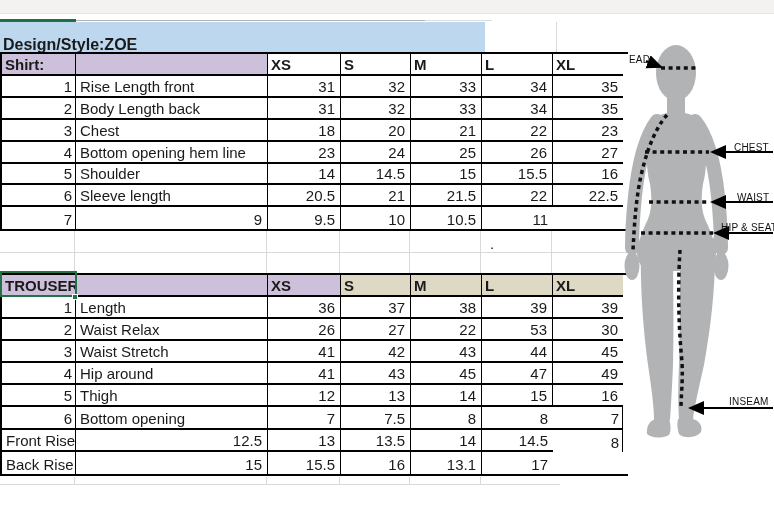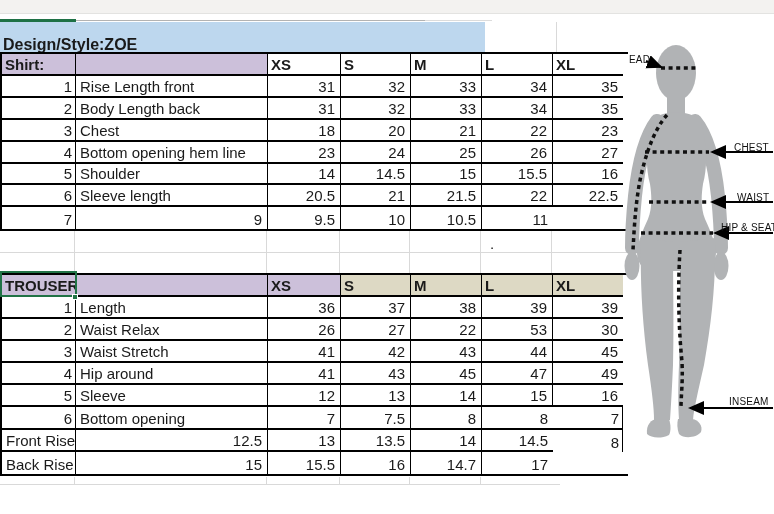--- a/index.html
+++ b/index.html
@@ -163,21 +163,21 @@
       <div class="cell val">44</div>
       <div class="cell val last-col">45</div>
       <div class="cell num">4</div>
       <div class="cell lbl">Hip around</div>
       <div class="cell val">41</div>
       <div class="cell val">43</div>
       <div class="cell val">45</div>
       <div class="cell val">47</div>
       <div class="cell val last-col">49</div>
       <div class="cell num">5</div>
-      <div class="cell lbl">Sleeve</div>
+      <div class="cell lbl">Thigh</div>
       <div class="cell val">12</div>
       <div class="cell val">13</div>
       <div class="cell val">14</div>
       <div class="cell val">15</div>
       <div class="cell val last-col">16</div>
       <div class="cell num">6</div>
       <div class="cell lbl">Bottom opening</div>
       <div class="cell val">7</div>
       <div class="cell val">7.5</div>
       <div class="cell val">8</div>
@@ -187,21 +187,21 @@
       <div class="cell val">12.5</div>
       <div class="cell val">13</div>
       <div class="cell val">13.5</div>
       <div class="cell val">14</div>
       <div class="cell val last-col">14.5</div>
       <div class="cell num last-row">8</div>
       <div class="cell lbl last-row">Back Rise</div>
       <div class="cell val last-row">15</div>
       <div class="cell val last-row">15.5</div>
       <div class="cell val last-row">16</div>
-      <div class="cell val last-row">14.7</div>
+      <div class="cell val last-row">13.1</div>
       <div class="cell val last-row last-col">17</div>
     </div>
 
   <div class="selection"></div>
   <div class="fill-handle"></div>
 
   <div class="figure-panel">
     <svg width="146" height="494" viewBox="0 0 146 494">
       <defs>
         <marker id="ah" markerWidth="9" markerHeight="8" refX="7" refY="3.5" orient="auto">

